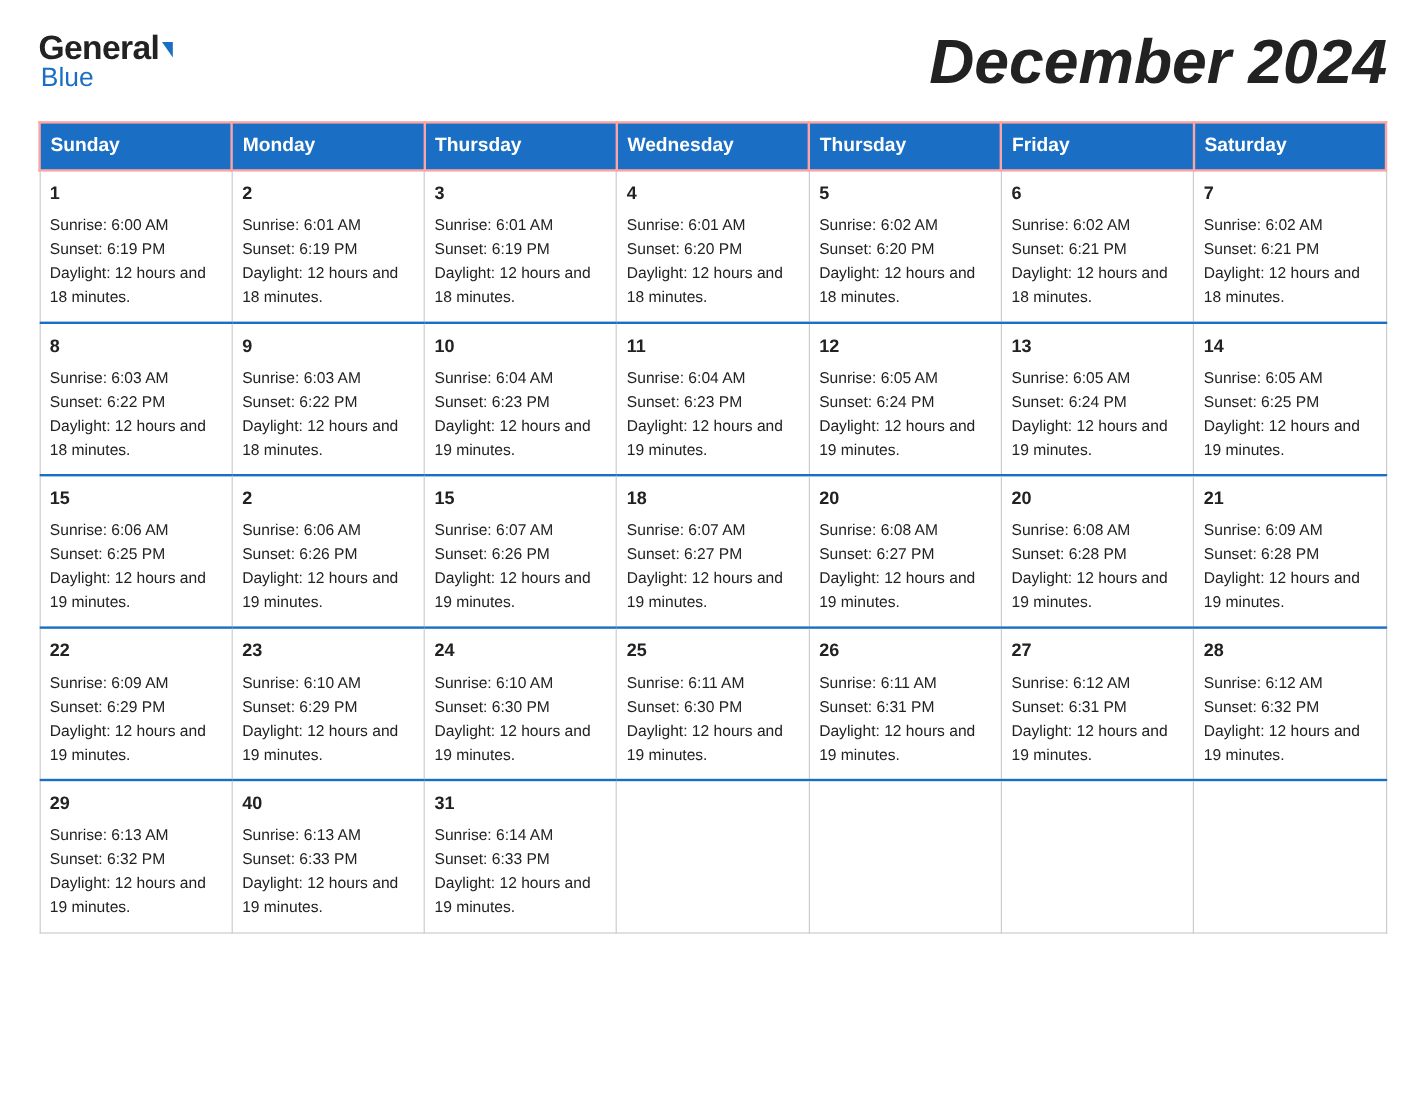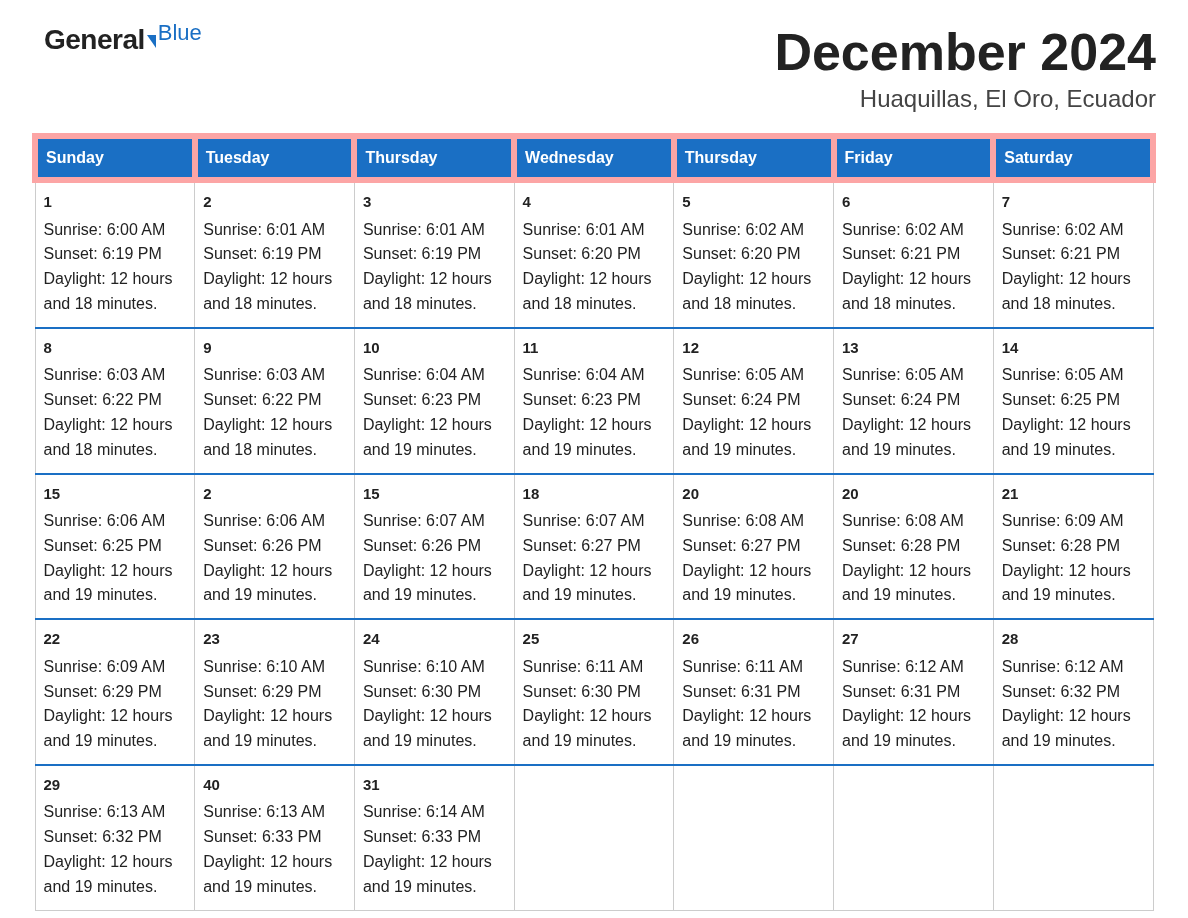--- a/index.html
+++ b/index.html
@@ -12,23 +12,22 @@
       min-height: 918px;
     }
     .header {
       display: flex;
       justify-content: space-between;
       align-items: flex-start;
       margin-bottom: 20px;
     }
     .logo {
       display: flex;
-      flex-direction: row;
+      flex-direction: column;
       align-items: flex-start;
-      margin-left: 12px;
     }
     .logo-top {
       font-size: 28px;
       font-weight: bold;
       color: #222;
       letter-spacing: -0.5px;
     }
     .logo-bottom {
       font-size: 22px;
       color: #1a6fc4;
@@ -37,40 +36,41 @@
       margin-left: 2px;
     }
     .title-block {
       text-align: right;
     }
     .title-block h1 {
       font-size: 52px;
       font-weight: bold;
       color: #222;
       line-height: 1.1;
+      font-style: italic;
     }
     .title-block h2 {
       font-size: 24px;
       font-weight: normal;
       color: #444;
       margin-top: 4px;
     }
     .calendar {
       width: 100%;
       border-collapse: collapse;
       border: 1px solid #1a6fc4;
     }
     .calendar thead tr th {
       background-color: #1a6fc4;
       color: #fff;
       font-size: 16px;
       font-weight: bold;
       padding: 10px 8px;
       text-align: left;
-      border: 6px solid #fca5a5;
+      border: 2px solid #fca5a5;
     }
     .calendar tbody tr td {
       vertical-align: top;
       padding: 8px 8px 10px 8px;
       border: 1px solid #ccc;
       border-top: 2px solid #1a6fc4;
       font-size: 13px;
       line-height: 1.5;
       width: 14.28%;
       min-height: 90px;
@@ -78,46 +78,45 @@
     .calendar tbody tr td.empty {
       background: #fff;
     }
     .day-number {
       font-size: 15px;
       font-weight: bold;
       margin-bottom: 4px;
       display: block;
     }
     .day-info {
-      font-size: 16px;
+      font-size: 13px;
       color: #222;
       line-height: 1.55;
     }
   </style>
 </head>
 <body>
 
 <div class="header">
   <div class="logo">
     <div class="logo-top">
       General<span style="display:inline-block;width:0;height:0;border-left:9px solid transparent;border-right:0;border-top:13px solid #1a6fc4;margin-left:2px;vertical-align:middle;"></span>
     </div>
     <div class="logo-bottom">Blue</div>
   </div>
   <div class="title-block">
     <h1>December 2024</h1>
-    <h2>Huaquillas, El Oro, Ecuador</h2>
   </div>
 </div>
 
 <table class="calendar">
   <thead>
     <tr>
     <th>Sunday</th>
-        <th>Tuesday</th>
+        <th>Monday</th>
         <th>Thursday</th>
         <th>Wednesday</th>
         <th>Thursday</th>
         <th>Friday</th>
         <th>Saturday</th>
       </tr>
   </thead>
   <tbody id="calendar-body">
   <tr>
         <td>

